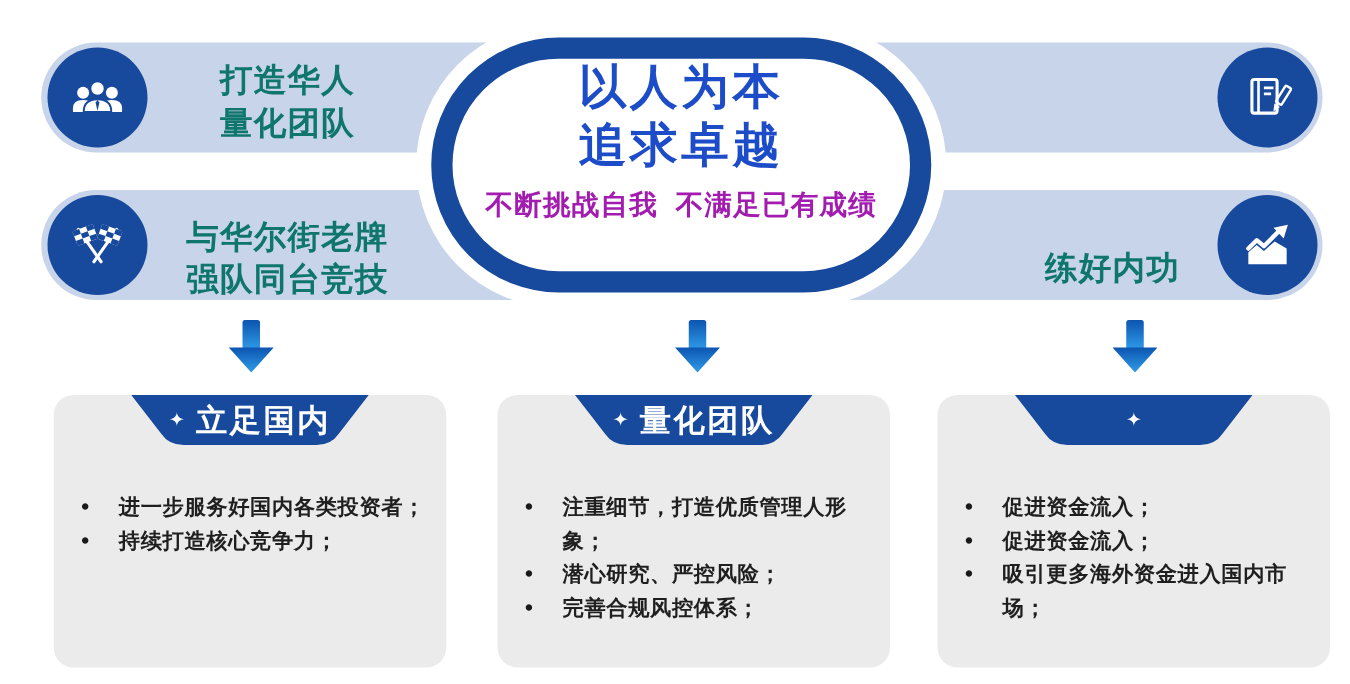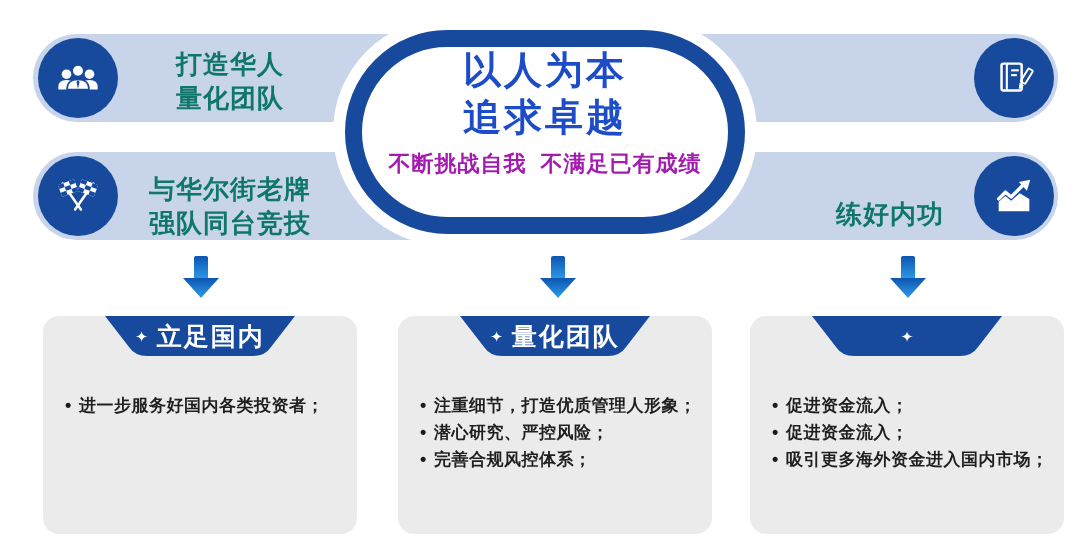--- a/index.html
+++ b/index.html
@@ -37,21 +37,21 @@
   
   .gbox{position:absolute;top:316px;width:314px;height:218px;background:#ebebeb;border-radius:16px;}
   .b1{left:43px;} .b2{left:398px;} .b3{left:750px;}
   .badge{position:absolute;top:0;left:50%;transform:translateX(-50%);width:190px;height:40px;}
   .badge svg{position:absolute;left:0;top:0;}
   .badge-text{position:relative;z-index:1;height:40px;display:flex;align-items:center;justify-content:center;
               gap:9px;color:#ffffff;font-weight:800;}
   .badge-star{font-size:15px;line-height:1;}
   .badge-label{font-size:25px;letter-spacing:2px;}
   .bullets{position:absolute;left:0;top:76px;right:14px;margin:0;padding:0;list-style:none;}
-  .bullets li{position:relative;padding-left:36px;font-size:17px;line-height:27px;
+  .bullets li{position:relative;padding-left:52px;font-size:17px;line-height:27px;
               font-weight:700;color:#1f1f1f;letter-spacing:0.5px;}
   .bullets li::before{content:"\2022";position:absolute;left:22px;top:0;font-size:18px;color:#1a1a1a;}
   .icon-svg{display:block;}
 </style>
 </head>
 <body>
 
 <div class="canvas">
 
   <div class="pill pl1"></div>
@@ -160,20 +160,21 @@
       <svg width="190" height="40" viewBox="0 0 190 40">
         <path d="M0,0 H190 L166,31 Q160,40 148,40 H42 Q30,40 24,31 Z" fill="#17499d"></path>
       </svg>
       <div class="badge-text">
         <span class="badge-star">✦</span>
         <span class="badge-label">立足国内</span>
       </div>
     </div>
     <ul class="bullets">
       <li>进一步服务好国内各类投资者；</li>
+      <li>持续打造核心竞争力；</li>
     </ul>
   </div>
 
   <div class="gbox b2">
     <div class="badge">
       <svg width="190" height="40" viewBox="0 0 190 40">
         <path d="M0,0 H190 L166,31 Q160,40 148,40 H42 Q30,40 24,31 Z" fill="#17499d"></path>
       </svg>
       <div class="badge-text">
         <span class="badge-star">✦</span>

